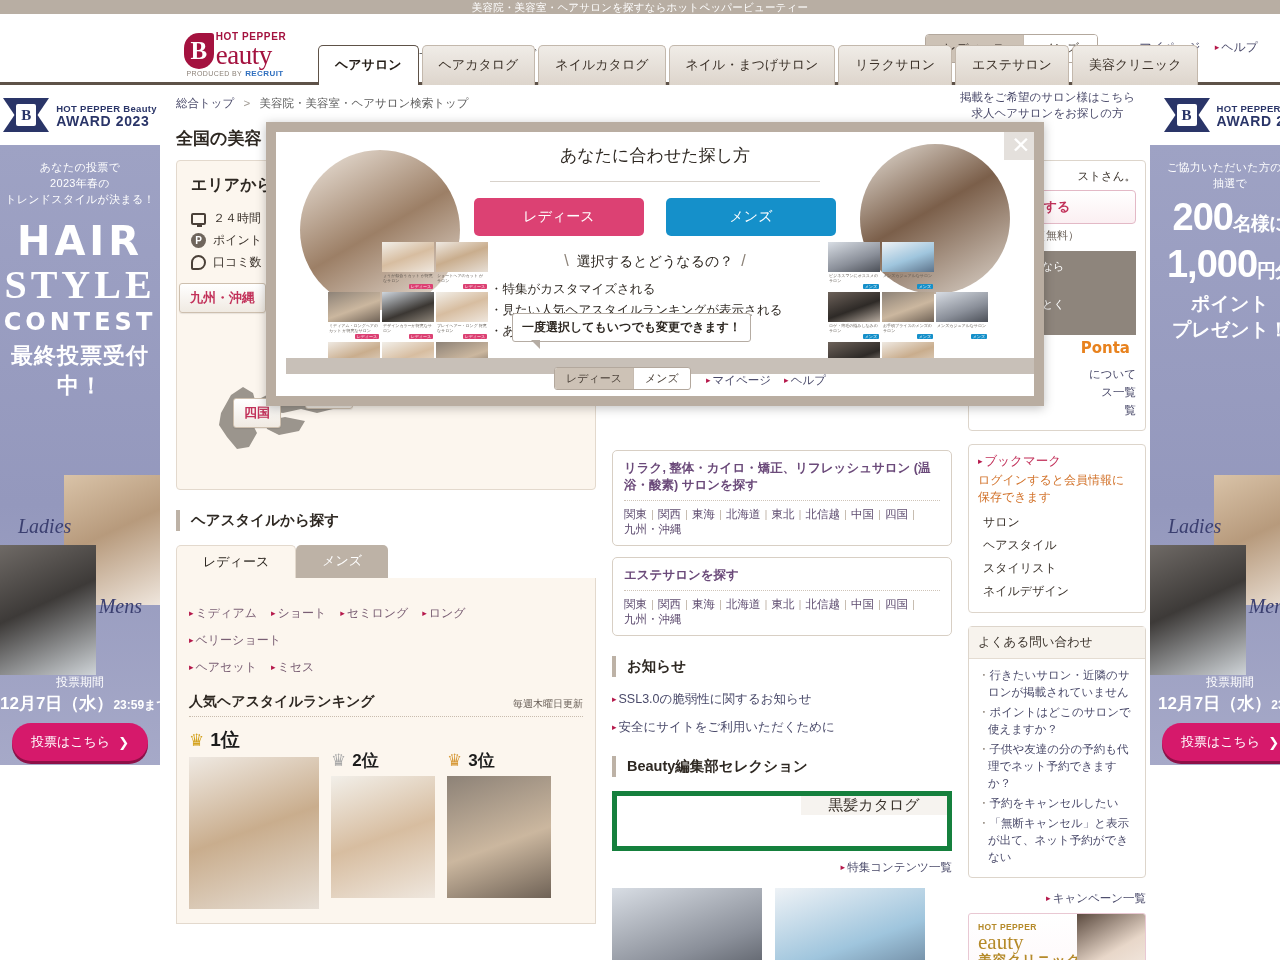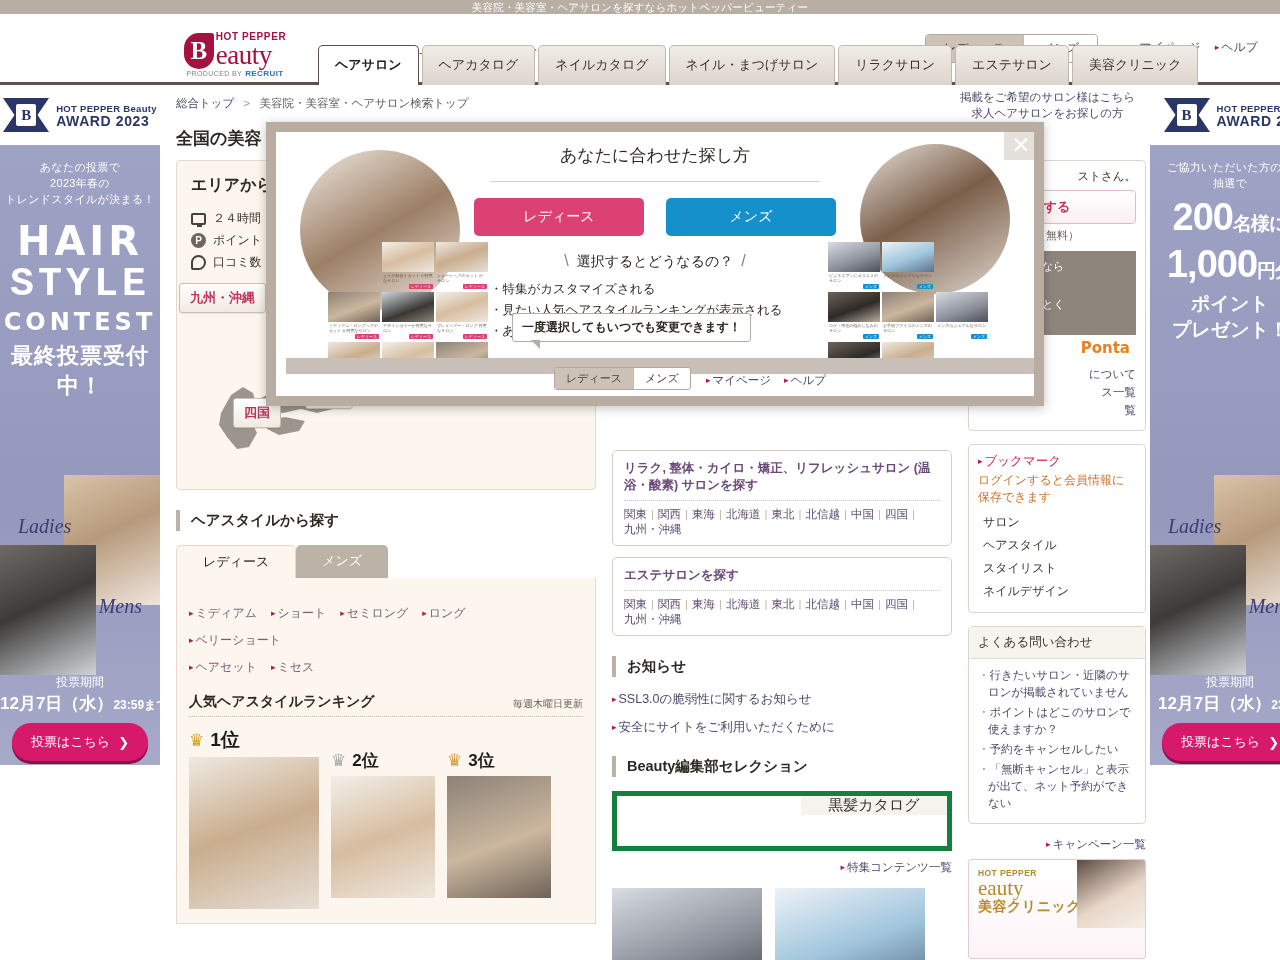--- a/index.html
+++ b/index.html
@@ -121,21 +121,21 @@
   .award-txt .l2 { font-size: 14px; font-weight: bold; color: #2a3568; letter-spacing: .6px; }
 
   .rail-body {
     position: relative; height: 620px; overflow: hidden;
     background: linear-gradient(#9ea2c4,#9498bd 58%,#a6a9c8);
     color: #fff; text-align: center;
   }
   .rb-top { padding-top: 14px; font-size: 11px; line-height: 16px; letter-spacing: .3px; }
   .hsc { margin-top: 12px; }
   .hsc .w1 { font-size: 40px; font-weight: bold; letter-spacing: 4px; line-height: 44px; font-family: "DejaVu Sans", sans-serif;}
-  .hsc .w2 { font-size: 40px; font-weight: bold; letter-spacing: 4px; line-height: 44px; font-family: Liberation Mono, monospace;}
+  .hsc .w2 { font-size: 40px; font-weight: bold; letter-spacing: 4px; line-height: 44px; font-family: Liberation Serif, serif;}
   .hsc .w3 { font-size: 24px; font-weight: bold; letter-spacing: 4px; line-height: 30px; font-family: "DejaVu Sans", sans-serif;}
   .hsc .w4 { font-size: 22px; font-weight: bold; letter-spacing: 1px; margin-top: 4px; }
   .big-n { font-size: 38px; font-weight: bold; line-height: 40px; letter-spacing: -1px; }
   .big-n small { font-size: 19px; }
   .rb-pt { font-size: 19px; font-weight: bold; line-height: 26px; }
   .ph-box { position: absolute; overflow: hidden; }
   .ph-lady {
     right: 0; top: 330px; width: 96px; height: 130px;
     background: linear-gradient(155deg,#d9c3a8,#b79a7c 45%,#efe6dd);
   }
@@ -646,20 +646,21 @@
           <a href="#">スタイリスト</a>
           <a href="#">ネイルデザイン</a>
         </div>
       </div>
 
       <div class="side-card">
         <div class="faq-head">よくある問い合わせ</div>
         <ul class="faq-list">
           <li>行きたいサロン・近隣のサロンが掲載されていません</li>
           <li>ポイントはどこのサロンで使えますか？</li>
+          <li>子供や友達の分の予約も代理でネット予約できますか？</li>
           <li>予約をキャンセルしたい</li>
           <li>「無断キャンセル」と表示が出て、ネット予約ができない</li>
         </ul>
       </div>
 
       <div class="camp-more">
         <a class="arw" href="#">キャンペーン一覧</a>
       </div>
 
       <div class="clinic-banner">

